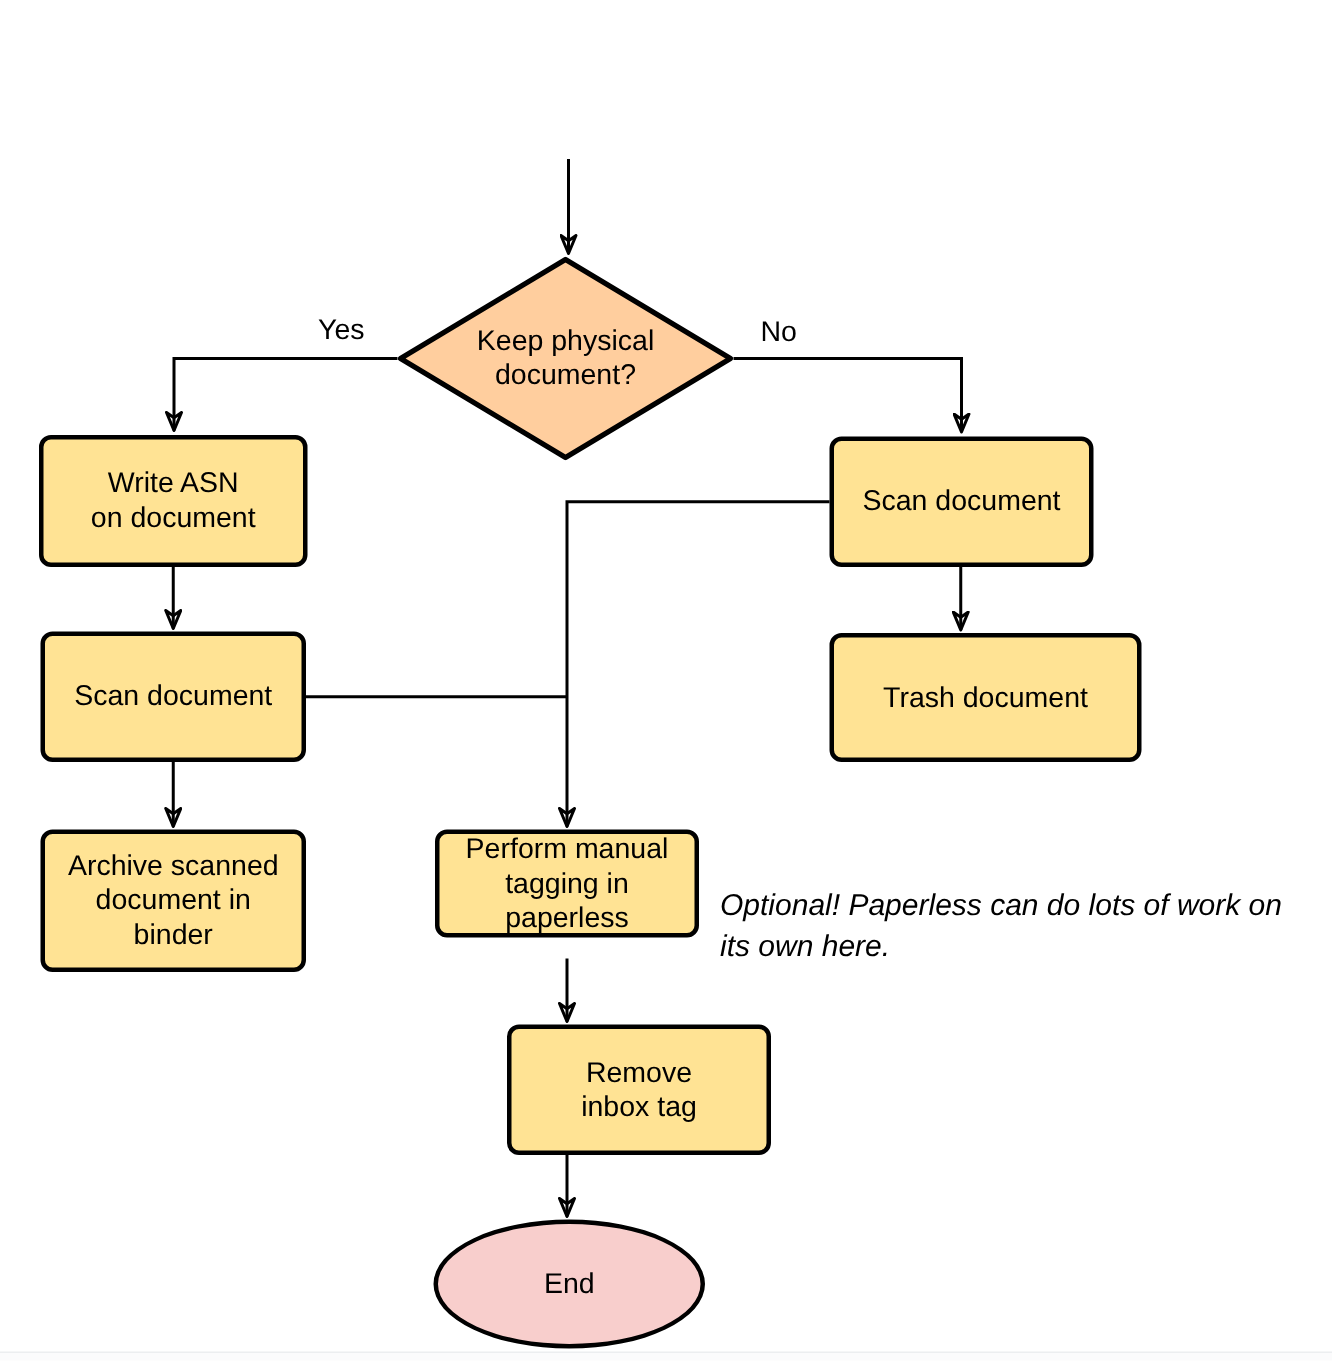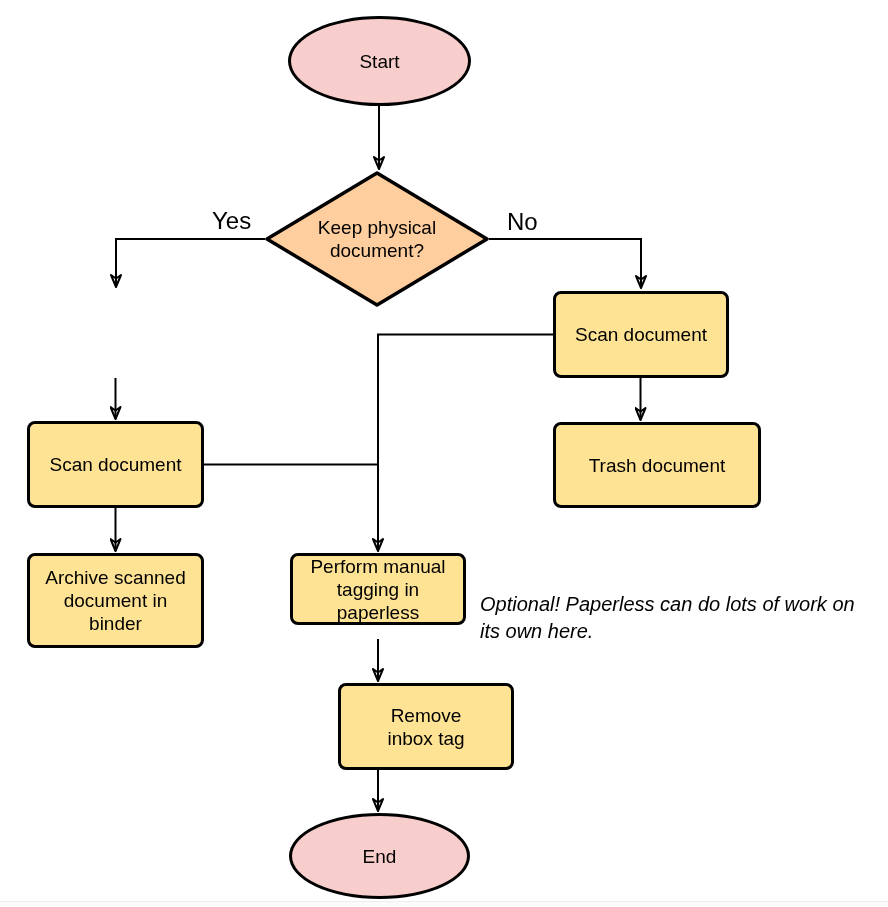--- a/index.html
+++ b/index.html
@@ -30,21 +30,21 @@
   #node-decision     { left: 265px; top: 171px; width: 224px; height: 136px; }
   #node-write-asn    { left: 26px;  top: 290px; width: 179px; height: 88px; }
   #node-scan-left    { left: 27px;  top: 421px; width: 177px; height: 87px; }
   #node-archive      { left: 27px;  top: 553px; width: 177px; height: 95px; }
   #node-scan-right   { left: 553px; top: 291px; width: 176px; height: 87px; }
   #node-trash        { left: 553px; top: 422px; width: 208px; height: 86px; }
   #node-tagging      { left: 290px; top: 553px; width: 176px; height: 72px; }
   #node-remove-inbox { left: 290px; top: 683px; width: 176px; height: 87px; margin-left: 48px; }
   #node-end          { left: 289px; top: 813px; width: 181px; height: 86px; }
 
-  .edge-label { position: absolute; font-size: 24px; line-height: 22px; }
+  .edge-label { position: absolute; font-size: 19px; line-height: 22px; }
   #label-yes { left: 212px; top: 210px; }
   #label-no  { left: 507px; top: 211px; }
 
   #note {
     position: absolute; left: 480px; top: 591px;
     font-size: 20px; font-style: italic; line-height: 27px;
     white-space: pre-line;
   }
 
   #footer-line { position: absolute; left: 0; top: 901px; width: 888px; height: 1px; background: var(--footer_line, #eceef0); }
@@ -66,32 +66,33 @@
     <path d="M489 239 L641 239 L641 288" marker-end="url(#arrow)"></path>
     <path d="M115.5 378 L115.5 419" marker-end="url(#arrow)"></path>
     <path d="M115.5 508 L115.5 551" marker-end="url(#arrow)"></path>
     <path d="M640.5 378 L640.5 420" marker-end="url(#arrow)"></path>
     <path d="M553 334.5 L378 334.5 L378 551" marker-end="url(#arrow)"></path>
     <path d="M204 464.5 L378 464.5"></path>
     <path d="M378 639 L378 681" marker-end="url(#arrow)"></path>
     <path d="M378 770 L378 811" marker-end="url(#arrow)"></path>
   </svg>
 
-  <div id="node-start" class="node terminal">
-    <span class="node-label">Start</span>
-  </div>
 
   <div id="node-decision" class="node decision">
     <svg width="224" height="136" viewBox="0 0 224 136">
       <polygon points="112,2 222,68 112,134 2,68" style="fill:var(--decision_fill); stroke:var(--stroke,#000); stroke-width:3.5; stroke-linejoin:round;"></polygon>
     </svg>
     <span class="node-label">Keep physical
 document?</span>
   </div>
 
+  <div id="node-write-asn" class="node process">
+    <span class="node-label">Write ASN
+on document</span>
+  </div>
 
   <div id="node-scan-left" class="node process">
     <span class="node-label">Scan document</span>
   </div>
 
   <div id="node-archive" class="node process">
     <span class="node-label">Archive scanned
 document in
 binder</span>
   </div>

